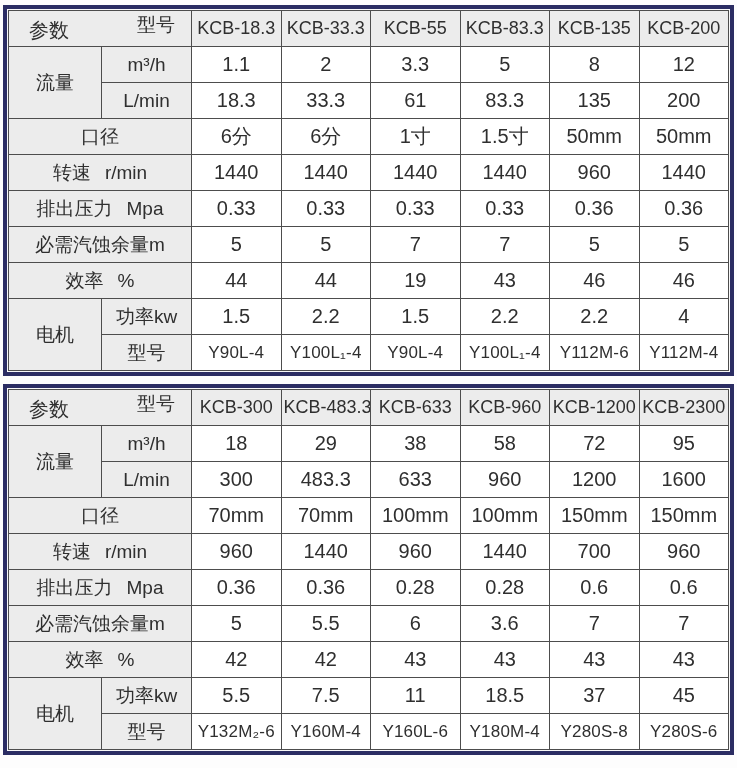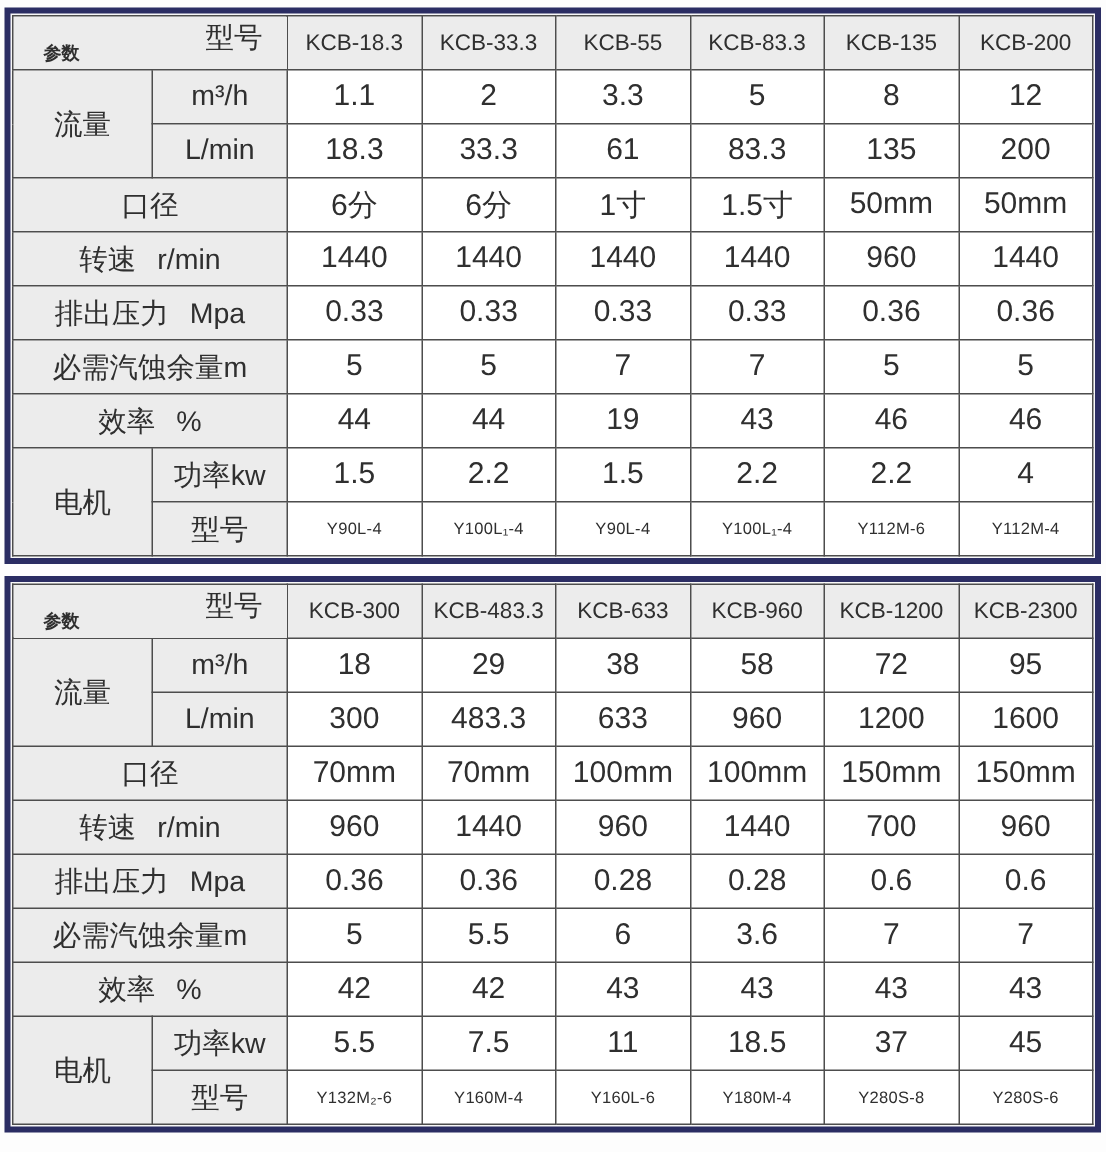--- a/index.html
+++ b/index.html
@@ -39,37 +39,37 @@
     padding:0 2px;
     overflow:hidden;
     white-space:nowrap;
   }
   table.spec td.label{
     background:var(--header-bg);
     font-size:19px;
   }
   table.spec td.head{
     background:var(--header-bg);
-    font-size:15px;
+    font-size:18px;
   }
   table.spec td.mname{
-    font-size:11px;
+    font-size:17px;
     letter-spacing:0.2px;
   }
   td.diag{
     position:relative;
     background-color:var(--header-bg);
     background-image:linear-gradient(to bottom right,
       transparent 49.5%, #6a6a6a 49.5%, #6a6a6a 50.6%, transparent 50.6%);
   }
   td.diag .corner-top{
     position:absolute;top:1px;right:16px;font-size:19px;
   }
   td.diag .corner-bottom{
-    position:absolute;bottom:2px;left:20px;font-size:12px;font-weight:bold;
+    position:absolute;bottom:2px;left:20px;font-size:20px;
   }
   .two-part .cn{margin-right:14px;}
 </style>
 </head>
 <body>
 
 <div class="sheet">
   <div class="frame">
     <table class="spec" id="table0">
       <colgroup>

